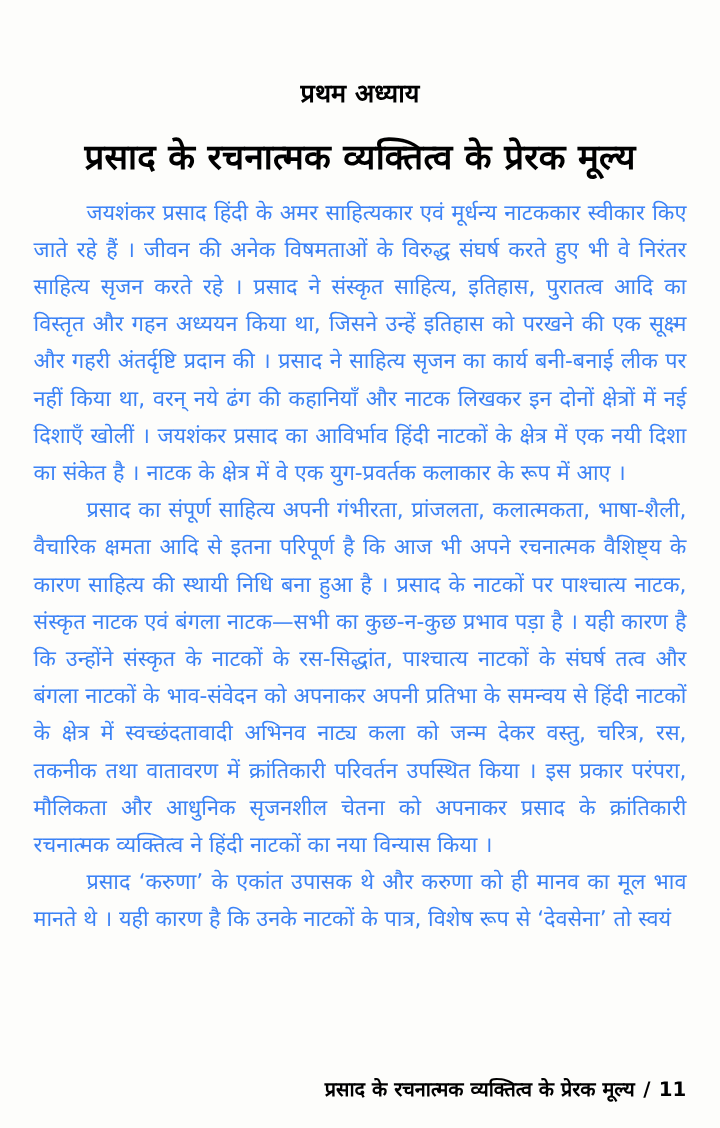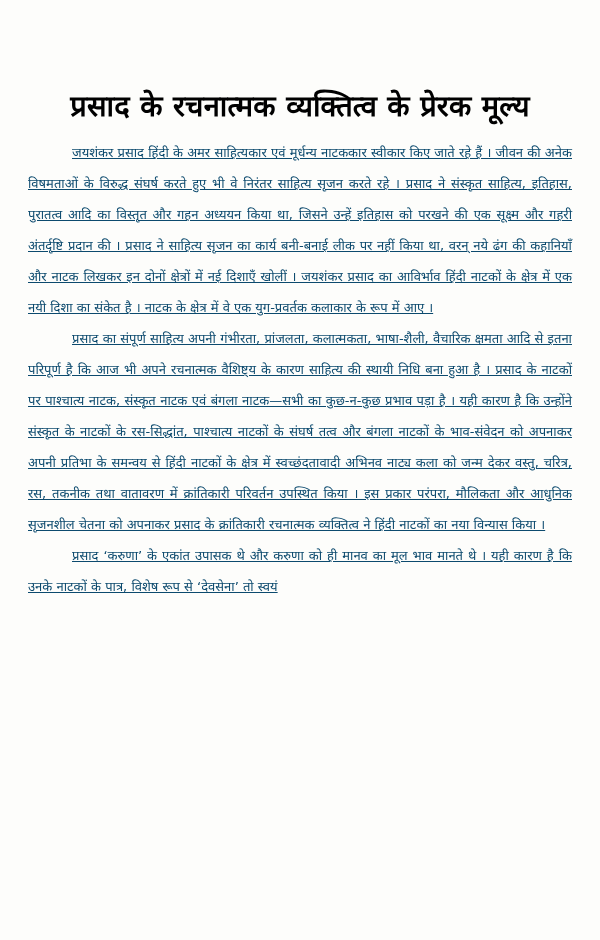--- a/index.html
+++ b/index.html
@@ -39,49 +39,52 @@
     font-weight: 700;
     font-size: 20.5px;
     color: #000000;
     text-align: left;
   }
   .body-copy {
     margin-top: 13px;
   }
   .body-copy p {
     margin: 0;
-    font-size: 13px;
+    font-size: 18px;
     line-height: 31px;
     text-align: justify;
     text-indent: 44px;
-    color: #0c4a6e;
-    text-decoration: underline;
+    color: #3b82f6;
   }
   .running-footer {
     position: absolute;
     right: 28px;
     bottom: 22px;
     font-weight: 700;
     font-size: 16.5px;
     color: #000000;
     white-space: nowrap;
   }
   .running-footer .sep {
     margin: 0 7px;
   }
 </style>
 </head>
 <body>
 
 <div class="page">
 
+  <div class="chapter-label">प्रथम अध्याय</div>
 
   <h1 class="page-title">प्रसाद के रचनात्मक व्यक्तित्व के प्रेरक मूल्य</h1>
 
 
   <div class="body-copy">
     <p>जयशंकर प्रसाद हिंदी के अमर साहित्यकार एवं मूर्धन्य नाटककार स्वीकार किए जाते रहे हैं&nbsp;। जीवन की अनेक विषमताओं के विरुद्ध संघर्ष करते हुए भी वे निरंतर साहित्य सृजन करते रहे&nbsp;। प्रसाद ने संस्कृत साहित्य, इतिहास, पुरातत्व आदि का विस्तृत और गहन अध्ययन किया था, जिसने उन्हें इतिहास को परखने की एक सूक्ष्म और गहरी अंतर्दृष्टि प्रदान की&nbsp;। प्रसाद ने साहित्य सृजन का कार्य बनी-बनाई लीक पर नहीं किया था, वरन् नये ढंग की कहानियाँ और नाटक लिखकर इन दोनों क्षेत्रों में नई दिशाएँ खोलीं&nbsp;। जयशंकर प्रसाद का आविर्भाव हिंदी नाटकों के क्षेत्र में एक नयी दिशा का संकेत है&nbsp;। नाटक के क्षेत्र में वे एक युग-प्रवर्तक कलाकार के रूप में आए&nbsp;।</p>
     <p>प्रसाद का संपूर्ण साहित्य अपनी गंभीरता, प्रांजलता, कलात्मकता, भाषा-शैली, वैचारिक क्षमता आदि से इतना परिपूर्ण है कि आज भी अपने रचनात्मक वैशिष्ट्य के कारण साहित्य की स्थायी निधि बना हुआ है&nbsp;। प्रसाद के नाटकों पर पाश्चात्य नाटक, संस्कृत नाटक एवं बंगला नाटक—सभी का कुछ-न-कुछ प्रभाव पड़ा है&nbsp;। यही कारण है कि उन्होंने संस्कृत के नाटकों के रस-सिद्धांत, पाश्चात्य नाटकों के संघर्ष तत्व और बंगला नाटकों के भाव-संवेदन को अपनाकर अपनी प्रतिभा के समन्वय से हिंदी नाटकों के क्षेत्र में स्वच्छंदतावादी अभिनव नाट्य कला को जन्म देकर वस्तु, चरित्र, रस, तकनीक तथा वातावरण में क्रांतिकारी परिवर्तन उपस्थित किया&nbsp;। इस प्रकार परंपरा, मौलिकता और आधुनिक सृजनशील चेतना को अपनाकर प्रसाद के क्रांतिकारी रचनात्मक व्यक्तित्व ने हिंदी नाटकों का नया विन्यास किया&nbsp;।</p>
     <p>प्रसाद ‘करुणा’ के एकांत उपासक थे और करुणा को ही मानव का मूल भाव मानते थे&nbsp;। यही कारण है कि उनके नाटकों के पात्र, विशेष रूप से ‘देवसेना’ तो स्वयं</p>
   </div>
 
+  <div class="running-footer">
+    <span>प्रसाद के रचनात्मक व्यक्तित्व के प्रेरक मूल्य</span><span class="sep">/</span><span>11</span>
+  </div>
 
 </div>
 
 </body></html>

